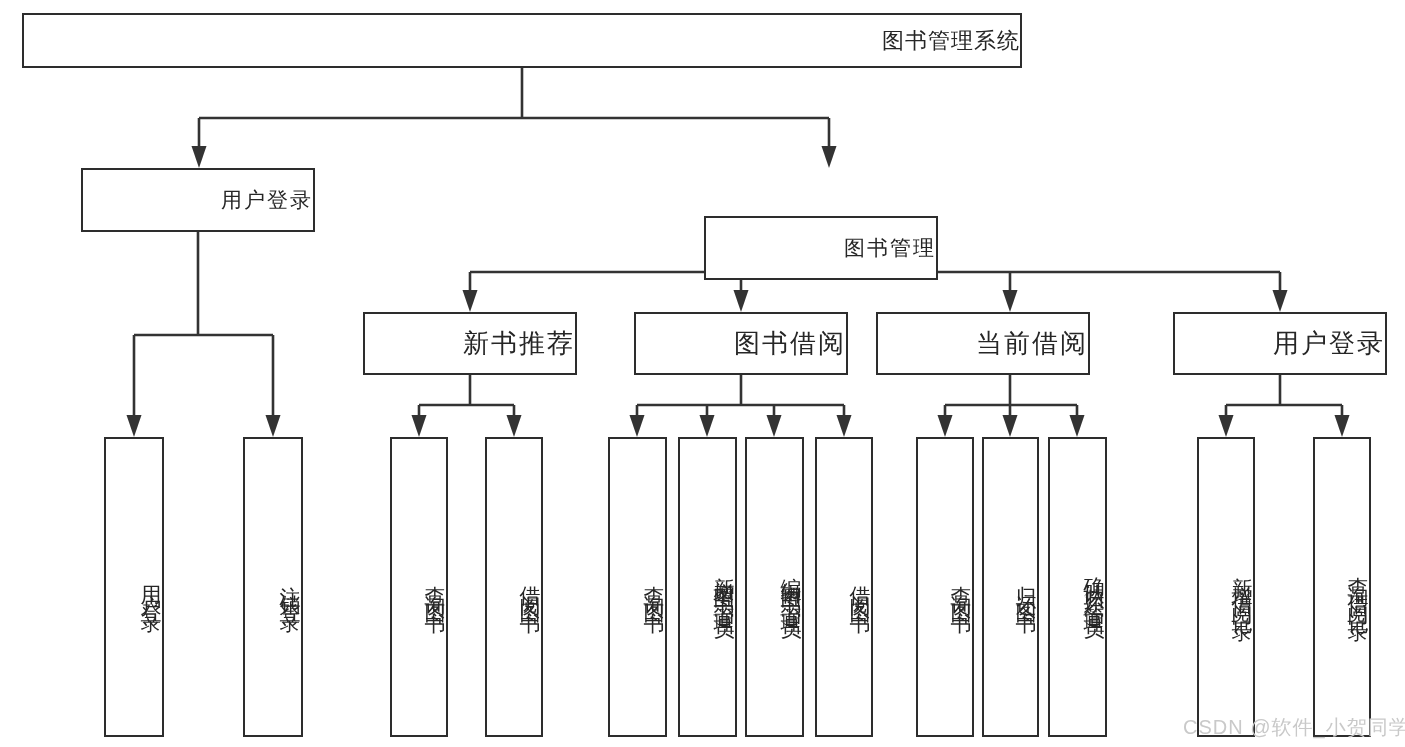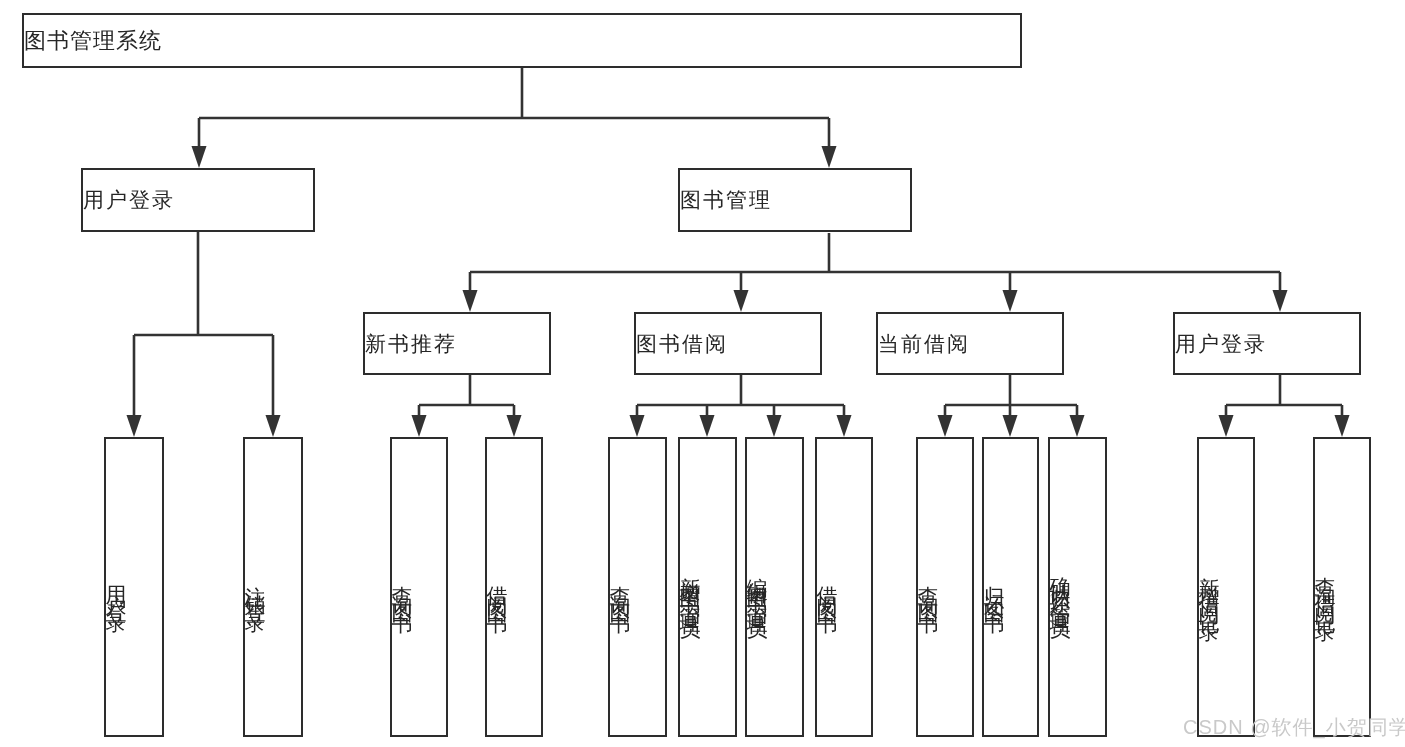--- a/index.html
+++ b/index.html
@@ -22,41 +22,41 @@
     width: 1405px;
     height: 747px;
   }
   .node {
     position: absolute;
     background: #ffffff;
     border: 2.5px solid #2d2d2d;
     box-sizing: border-box;
     display: flex;
     align-items: center;
-    justify-content: flex-start;
+    justify-content: flex-end;
     text-align: center;
     color: #262626;
   }
   .node.root {
     left: 22px; top: 13px;
     width: 1000px; height: 55px;
     border-width: 2px;
     font-size: 22px;
     letter-spacing: 1px;
   }
   .node.lvl2 {
     top: 168px;
     width: 234px; height: 64px;
     font-size: 21px;
     letter-spacing: 2px;
   }
   .node.lvl3 {
     top: 312px;
-    width: 188px; height: 63px;
-    font-size: 21px;
+    width: 214px; height: 63px;
+    font-size: 26px;
     letter-spacing: 2px;
   }
   .node.leaf {
     top: 437px;
     height: 300px;
     font-size: 21px;
   }
   .node.leaf .vtext {
     writing-mode: vertical-rl;
     text-orientation: mixed;
@@ -126,21 +126,21 @@
     </g>
   </svg>
 
   <div class="node root">
     <span>图书管理系统</span>
   </div>
 
   <div class="node lvl2" style="left:81px;">
     <span>用户登录</span>
   </div>
-  <div class="node lvl2" style="left:678px;">
+  <div class="node lvl2" style="left:704px;margin-top:48px;">
     <span>图书管理</span>
   </div>
 
   <div class="node lvl3" style="left:363px;">
     <span>新书推荐</span>
   </div>
   <div class="node lvl3" style="left:634px;font-family:Liberation Mono, monospace;">
     <span>图书借阅</span>
   </div>
   <div class="node lvl3" style="left:876px;">

